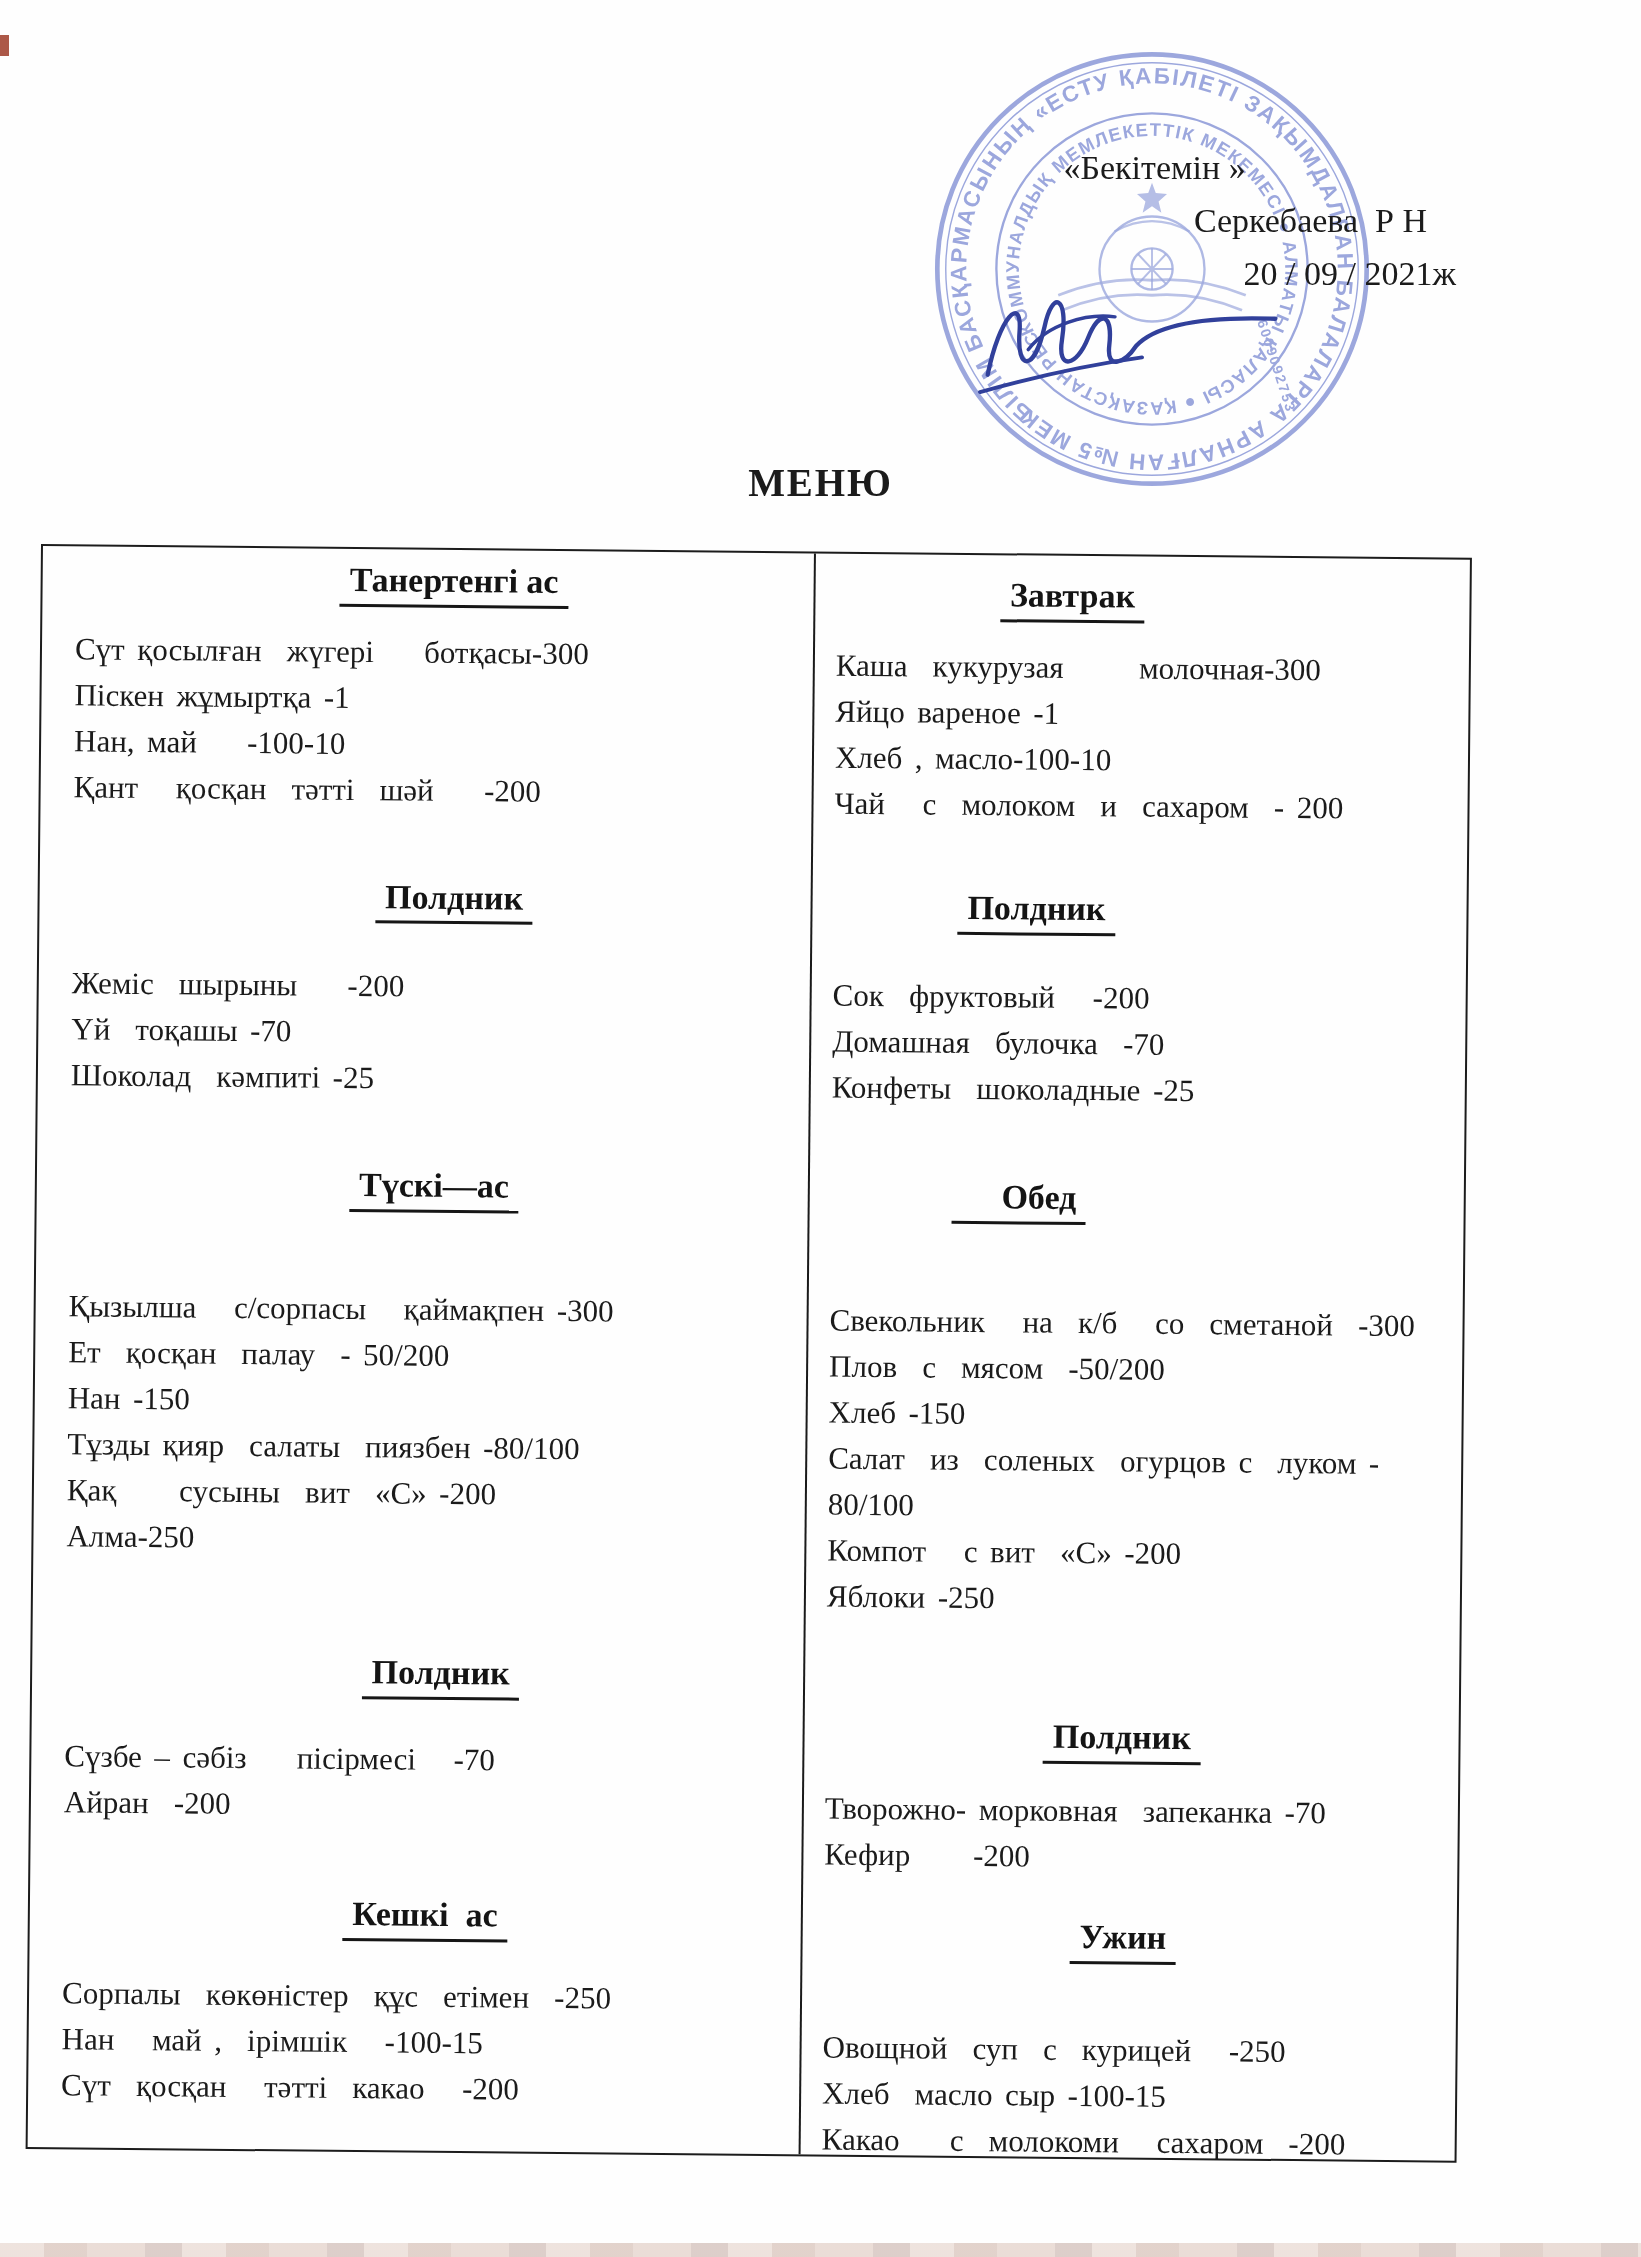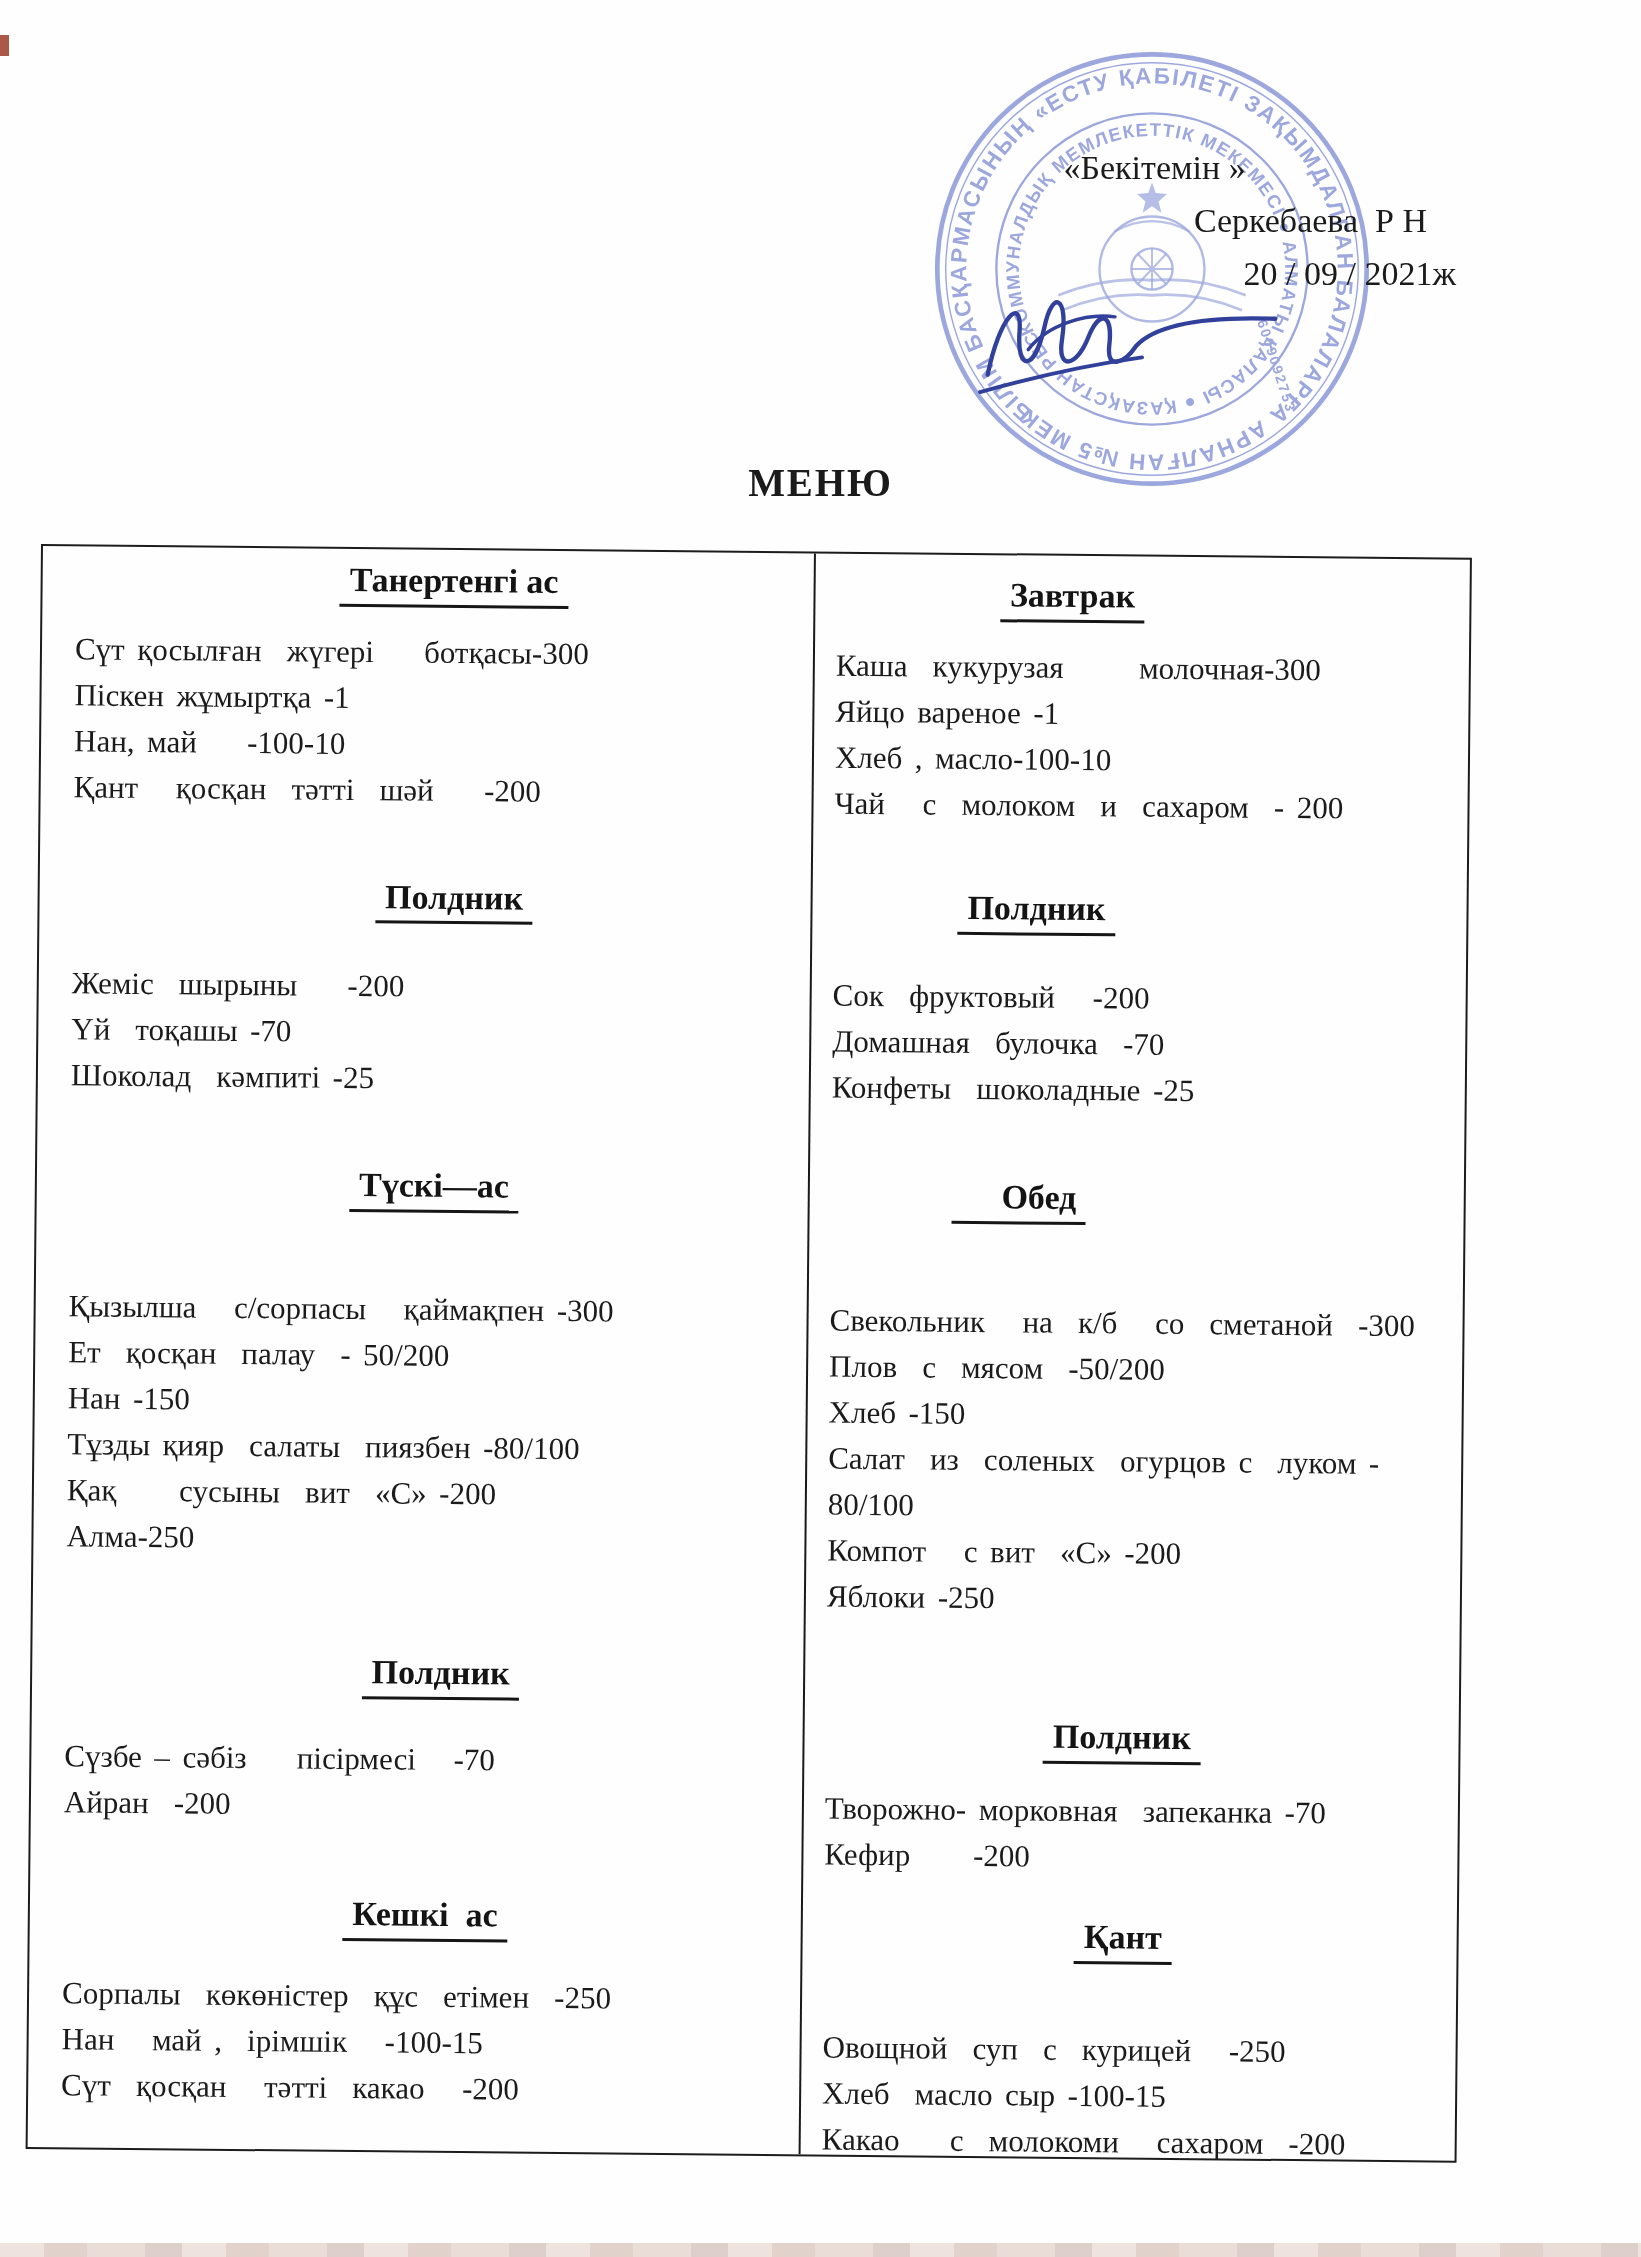--- a/index.html
+++ b/index.html
@@ -172,21 +172,21 @@
         <div class="item">Компот   с вит  «С» -200</div>
         <div class="item">Яблоки -250</div>
       </div>
 
       <div class="sec-h" style="margin-top:94px;"><span class="hdr" style="transform:translateX(-7.7px)">Полдник</span></div>
       <div class="items" style="margin-top:24px;">
         <div class="item">Творожно- морковная  запеканка -70</div>
         <div class="item">Кефир     -200</div>
       </div>
 
-      <div class="sec-h" style="margin-top:36px;"><span class="hdr" style="transform:translateX(-4.8px)">Қант</span></div>
+      <div class="sec-h" style="margin-top:36px;"><span class="hdr" style="transform:translateX(-4.8px)">Ужин</span></div>
       <div class="items" style="margin-top:63px;">
         <div class="item">Овощной  суп  с  курицей   -250</div>
         <div class="item">Хлеб  масло сыр -100-15</div>
         <div class="item">Какао    с  молокоми   сахаром  -200</div>
       </div>
     </div>
 
   </div>
 
   <div class="scan-strip"></div>

